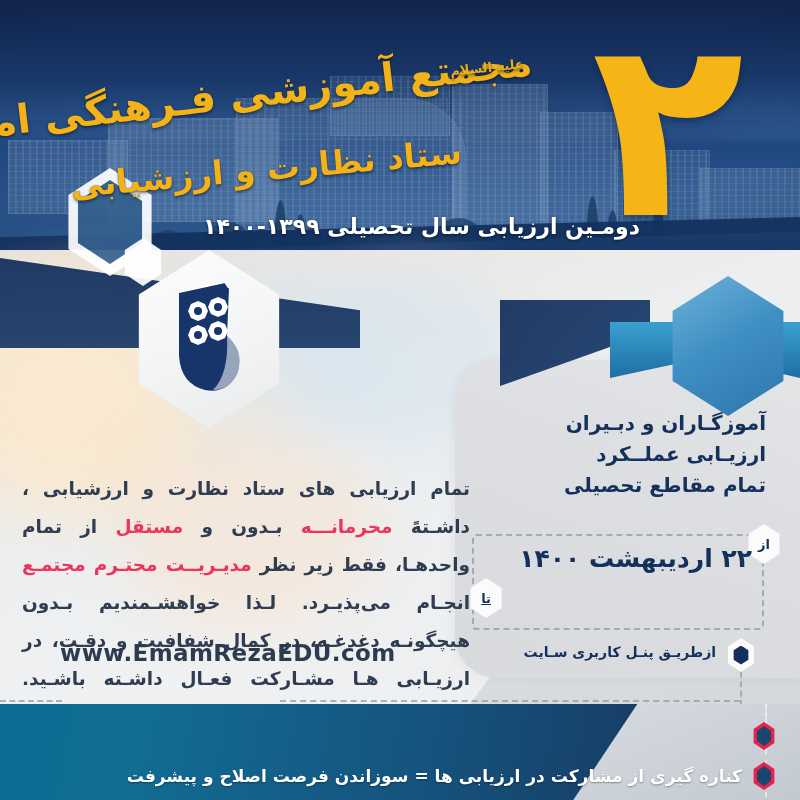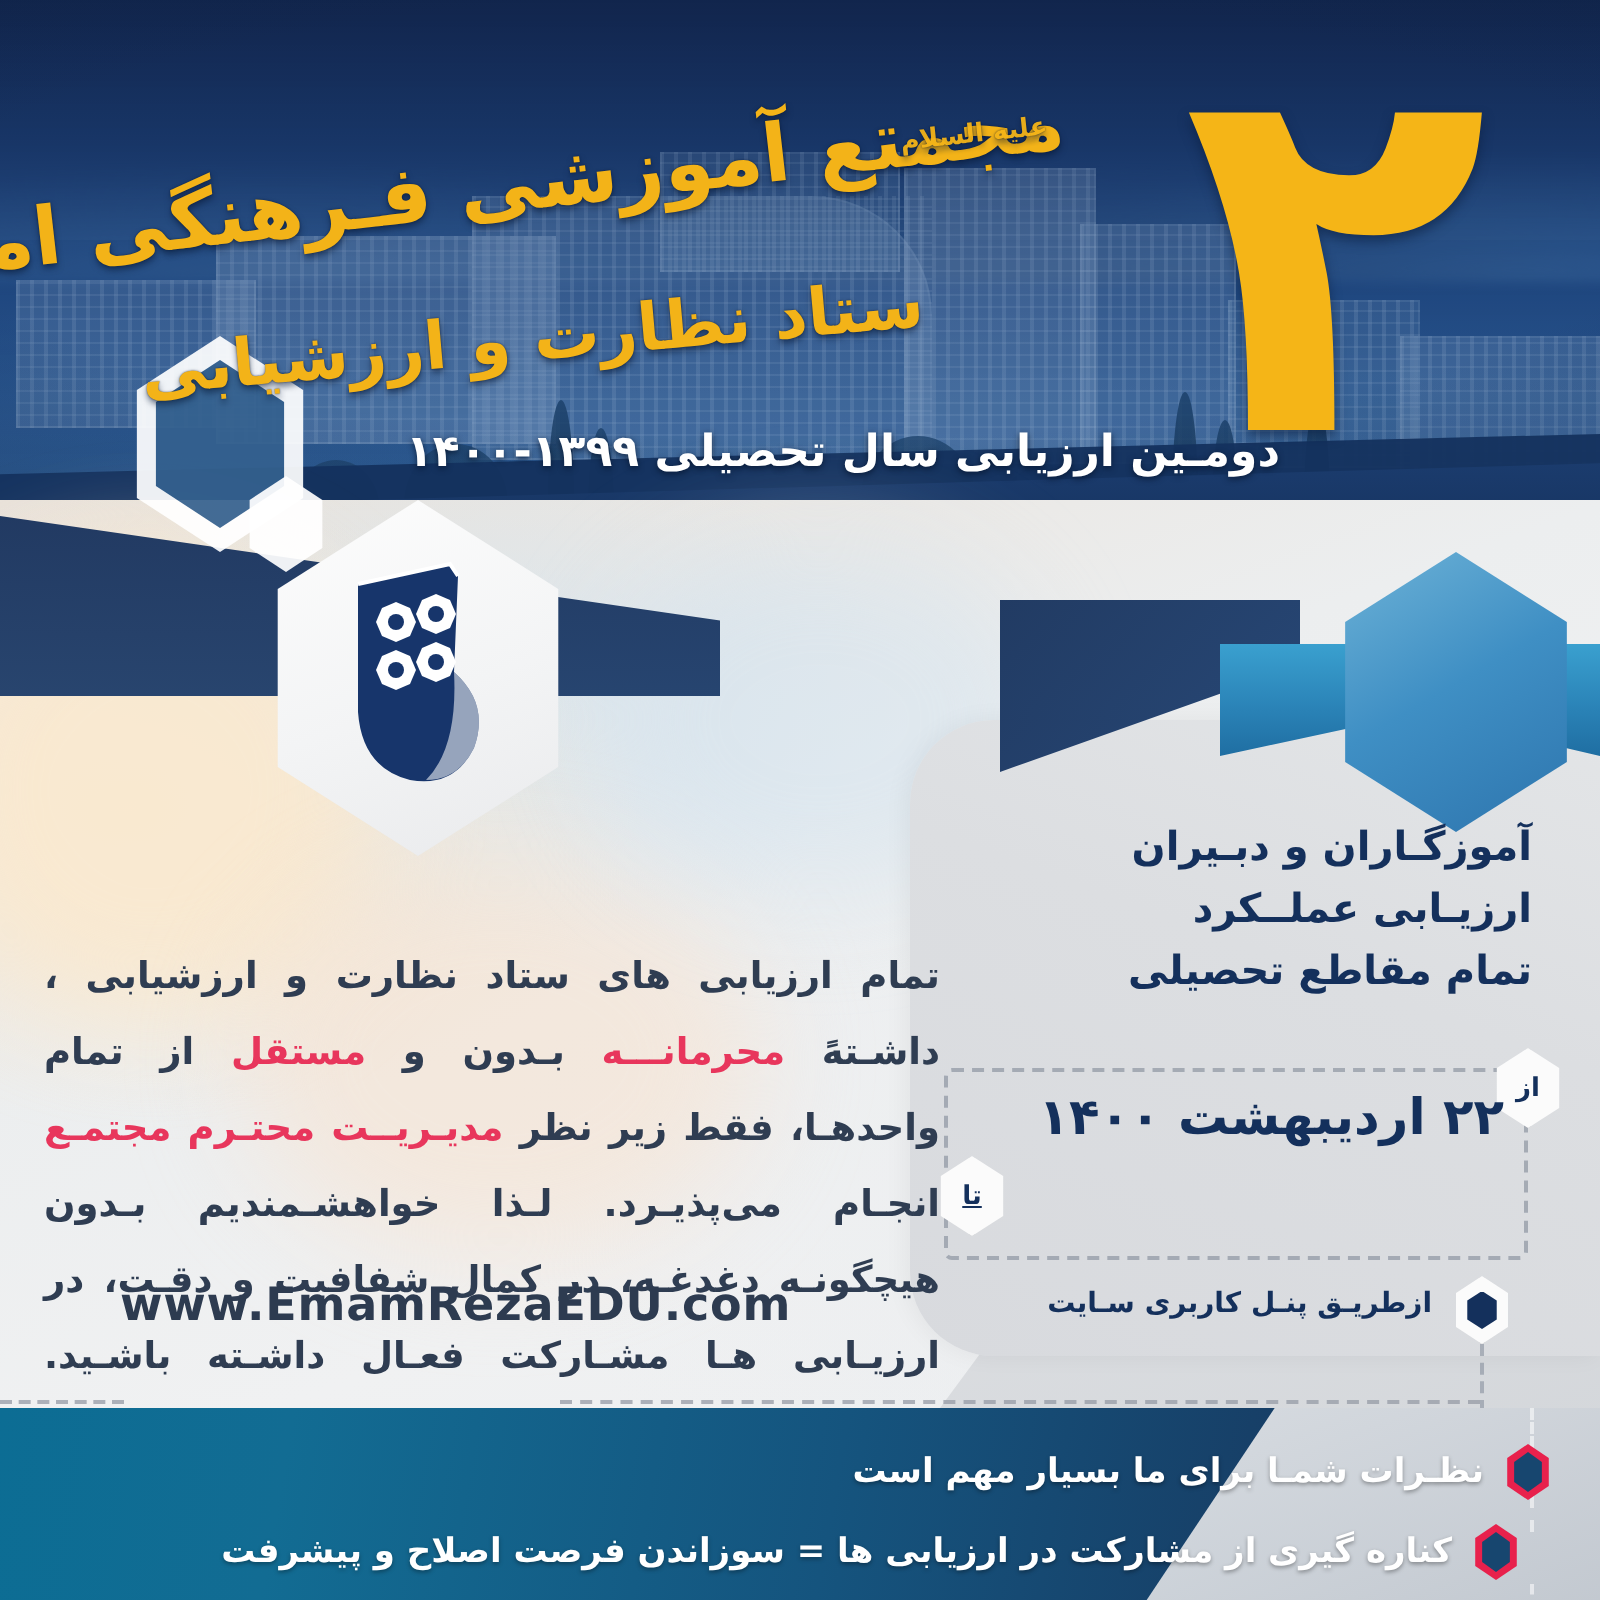--- a/index.html
+++ b/index.html
@@ -248,21 +248,21 @@
     background:linear-gradient(100deg,#0c6d94 0%,#126c93 18%,#15547e 52%,#173f67 78%,#16365c 100%);
     overflow:hidden;
   }
   .bottom-bar .sheen{
     position:absolute;right:-40px;top:-34px;width:300px;height:180px;
     background:linear-gradient(160deg,rgba(230,232,235,.95),rgba(206,210,215,.9));
     clip-path:polygon(40% 0,100% 0,100% 100%,0 100%);
   }
   .bb-row{position:absolute;display:flex;align-items:center;direction:rtl;gap:10px;}
   #bb-row1{right:24px;top:18px;}
-  #bb-row2{right:40px;top:58px;}
+  #bb-row2{right:24px;top:58px;}
   .bb-text{color:#ffffff;font-size:17px;font-weight:700;white-space:nowrap;
            text-shadow:0 1px 2px rgba(0,0,0,.35);}
   .bb-bullet{width:24px;height:28px;background:#e8214c;position:relative;flex:0 0 auto;}
   .bb-bullet i{position:absolute;left:4px;top:4px;width:16px;height:20px;
                background:#17466f;display:block;}
   .dash-bb{position:absolute;right:33px;border-right:2px dashed rgba(255,255,255,.55);}
   #dash-bb1{top:0px;height:20px;}
   #dash-bb2{top:44px;height:18px;}
   #dash-bb3{top:88px;height:14px;}
 </style>
@@ -387,21 +387,20 @@
   <div class="bottom-bar">
     <div class="sheen"></div>
     <div class="dash-bb" id="dash-bb1"></div>
     <div class="dash-bb" id="dash-bb2"></div>
     <div class="dash-bb" id="dash-bb3"></div>
 
     <div class="bb-row" id="bb-row1">
       <span class="hex bb-bullet">
           <i class="hex"></i>
         </span>
-      <span class="bb-text">نظـرات شمـا برای ما بسیار مهم است</span>
     </div>
     <div class="bb-row" id="bb-row2">
       <span class="hex bb-bullet">
           <i class="hex"></i>
         </span>
       <span class="bb-text">کناره گیری از مشارکت در ارزیابی ها  =  سوزاندن فرصت اصلاح و پیشرفت</span>
     </div>
   </div>
 
 </div>

